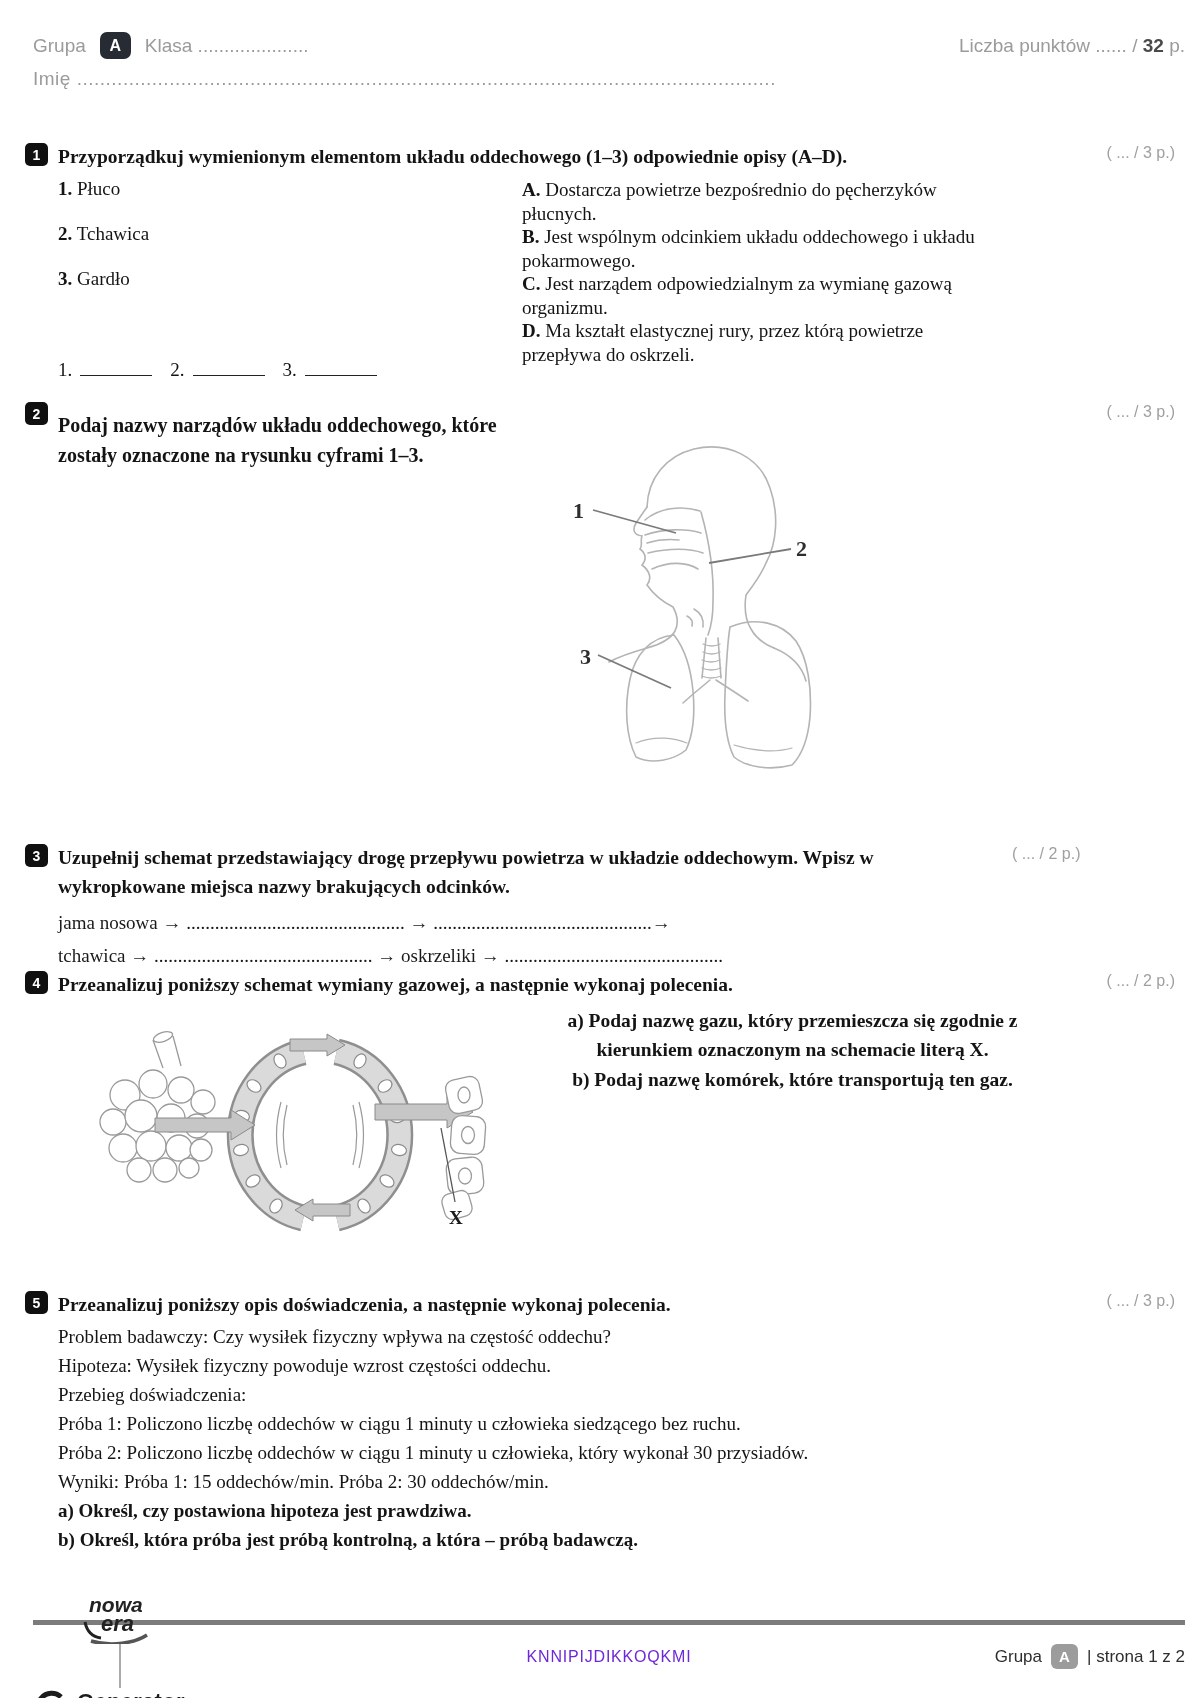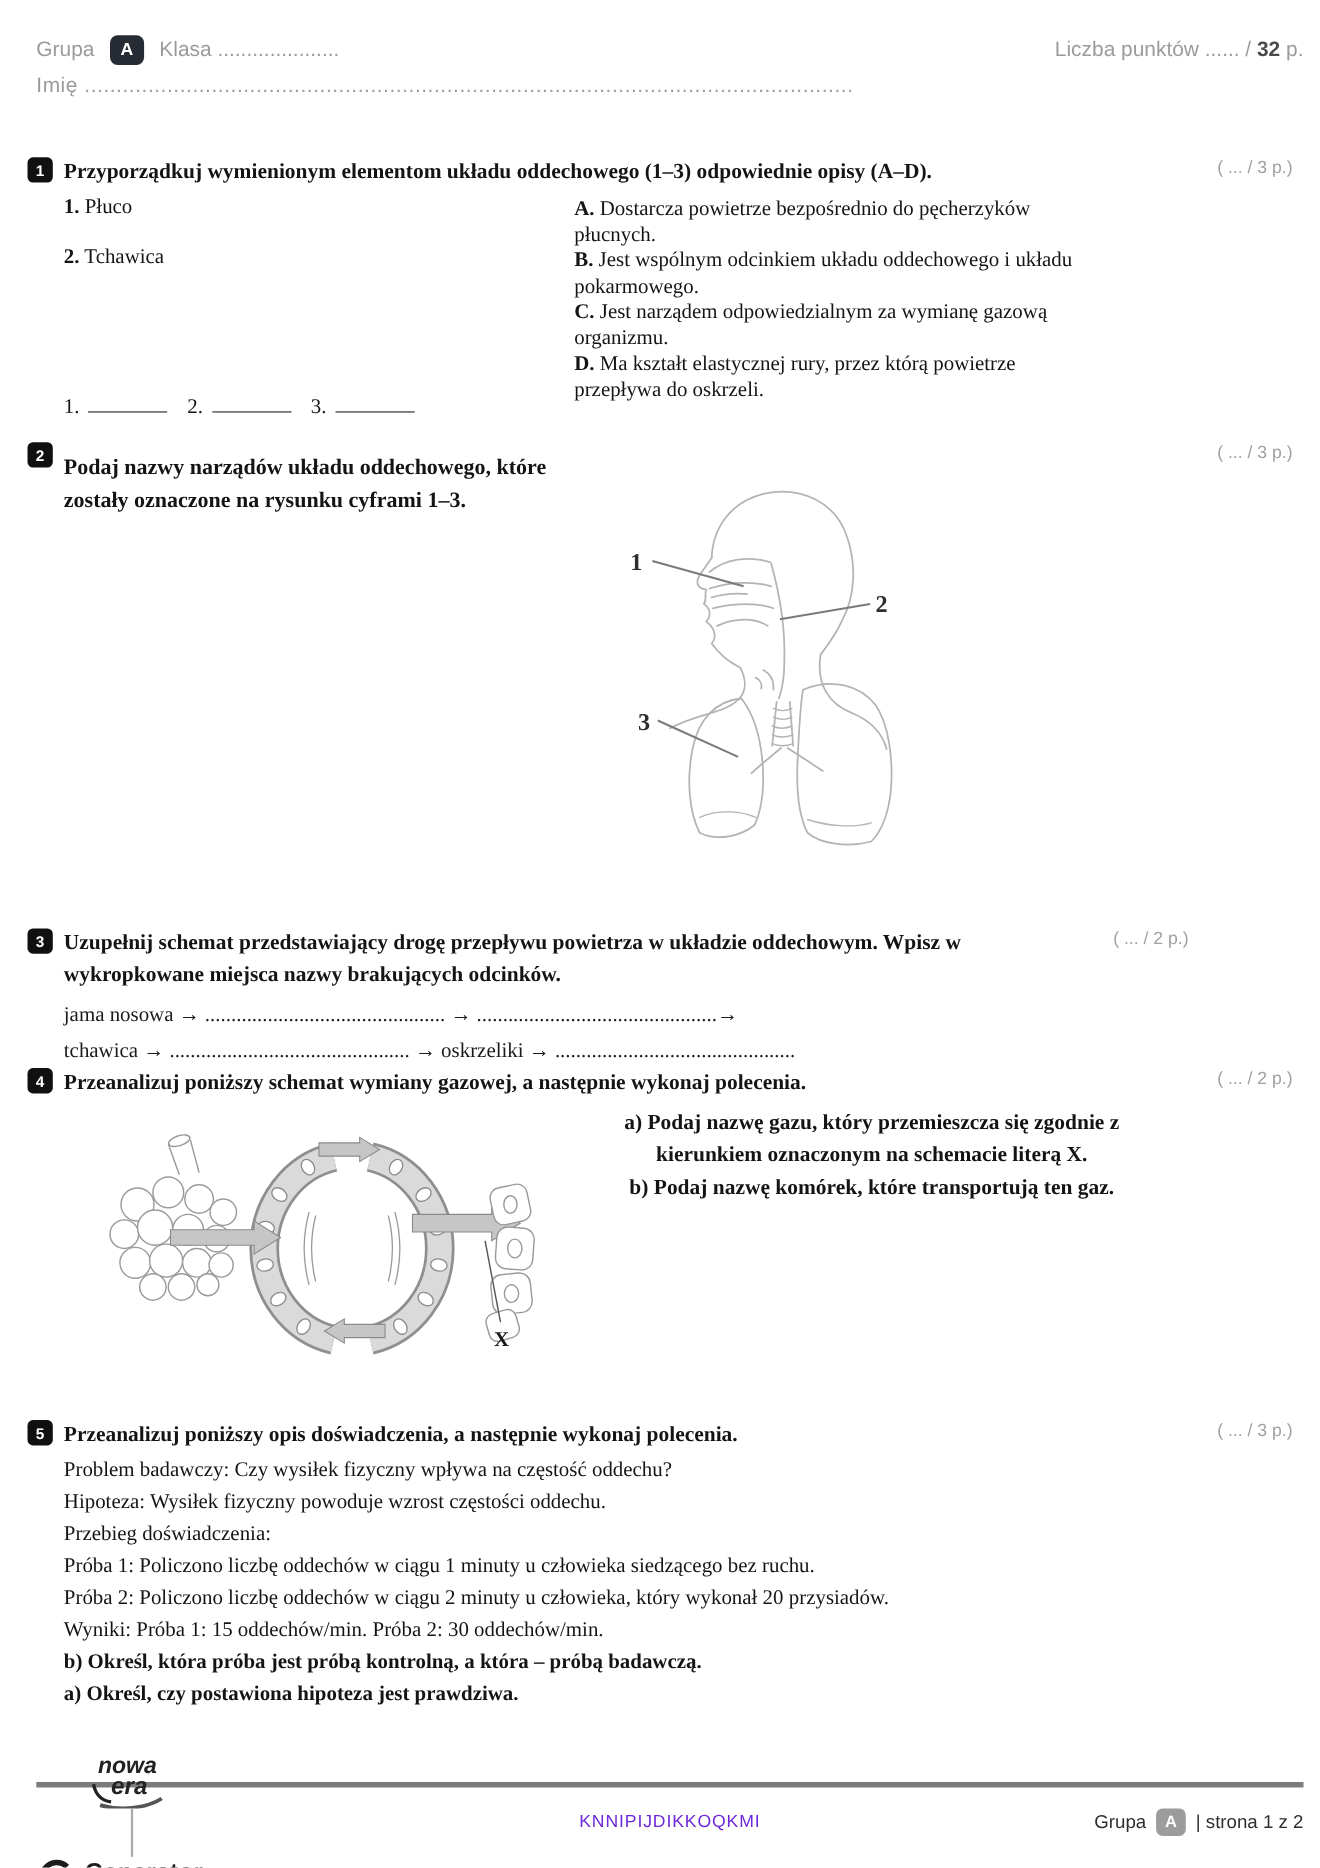--- a/index.html
+++ b/index.html
@@ -108,20 +108,21 @@
   <div class="section" id="q1">
     <div class="q-head">
       <span class="q-badge">1</span>
       <span class="q-title">Przyporządkuj wymienionym elementom układu oddechowego (1–3) odpowiednie opisy (A–D).</span>
       <span class="q-points">( ... / 3 p.)</span>
     </div>
     <div class="q1-cols">
       <div class="q1-left">
         <p><span class="b">1.</span> <span>Płuco</span></p>
         <p><span class="b">2.</span> <span>Tchawica</span></p>
+        <p><span class="b">3.</span> <span>Gardło</span></p>
       </div>
       <div class="q1-right">
         <p><span class="b">A.</span> <span>Dostarcza powietrze bezpośrednio do pęcherzyków płucnych.</span></p>
         <p><span class="b">B.</span> <span>Jest wspólnym odcinkiem układu oddechowego i układu pokarmowego.</span></p>
         <p><span class="b">C.</span> <span>Jest narządem odpowiedzialnym za wymianę gazową organizmu.</span></p>
         <p><span class="b">D.</span> <span>Ma kształt elastycznej rury, przez którą powietrze przepływa do oskrzeli.</span></p>
       </div>
     </div>
     <div class="ans-line">
       <span>1.</span><span class="blank"></span><span>2.</span><span class="blank"></span><span>3.</span><span class="blank"></span>
@@ -268,24 +269,24 @@
     <div class="q-head">
       <span class="q-badge">5</span>
       <span class="q-title">Przeanalizuj poniższy opis doświadczenia, a następnie wykonaj polecenia.</span>
       <span class="q-points">( ... / 3 p.)</span>
     </div>
     <div class="q5-lines">
       <p>Problem badawczy: Czy wysiłek fizyczny wpływa na częstość oddechu?</p>
       <p>Hipoteza: Wysiłek fizyczny powoduje wzrost częstości oddechu.</p>
       <p>Przebieg doświadczenia:</p>
       <p>Próba 1: Policzono liczbę oddechów w ciągu 1 minuty u człowieka siedzącego bez ruchu.</p>
-      <p>Próba 2: Policzono liczbę oddechów w ciągu 2 minuty u człowieka, który wykonał 20 przysiadów.</p>
+      <p>Próba 2: Policzono liczbę oddechów w ciągu 1 minuty u człowieka, który wykonał 30 przysiadów.</p>
       <p>Wyniki: Próba 1: 15 oddechów/min. Próba 2: 30 oddechów/min.</p>
+      <p class="b">a) Określ, czy postawiona hipoteza jest prawdziwa.</p>
       <p class="b">b) Określ, która próba jest próbą kontrolną, a która – próbą badawczą.</p>
-      <p class="b">a) Określ, czy postawiona hipoteza jest prawdziwa.</p>
     </div>
   </div>
 
   <div class="footer">
     <div class="f-bar"></div>
     <div class="f-row">
       <div class="f-left">
         <svg width="86" height="52" viewBox="0 0 86 52">
           <text x="12" y="20" font-family="Liberation Sans, sans-serif" font-style="italic" font-weight="bold" font-size="21" fill="#222">nowa</text>
           <text x="24" y="39" font-family="Liberation Sans, sans-serif" font-style="italic" font-weight="bold" font-size="22" fill="#222">era</text>

